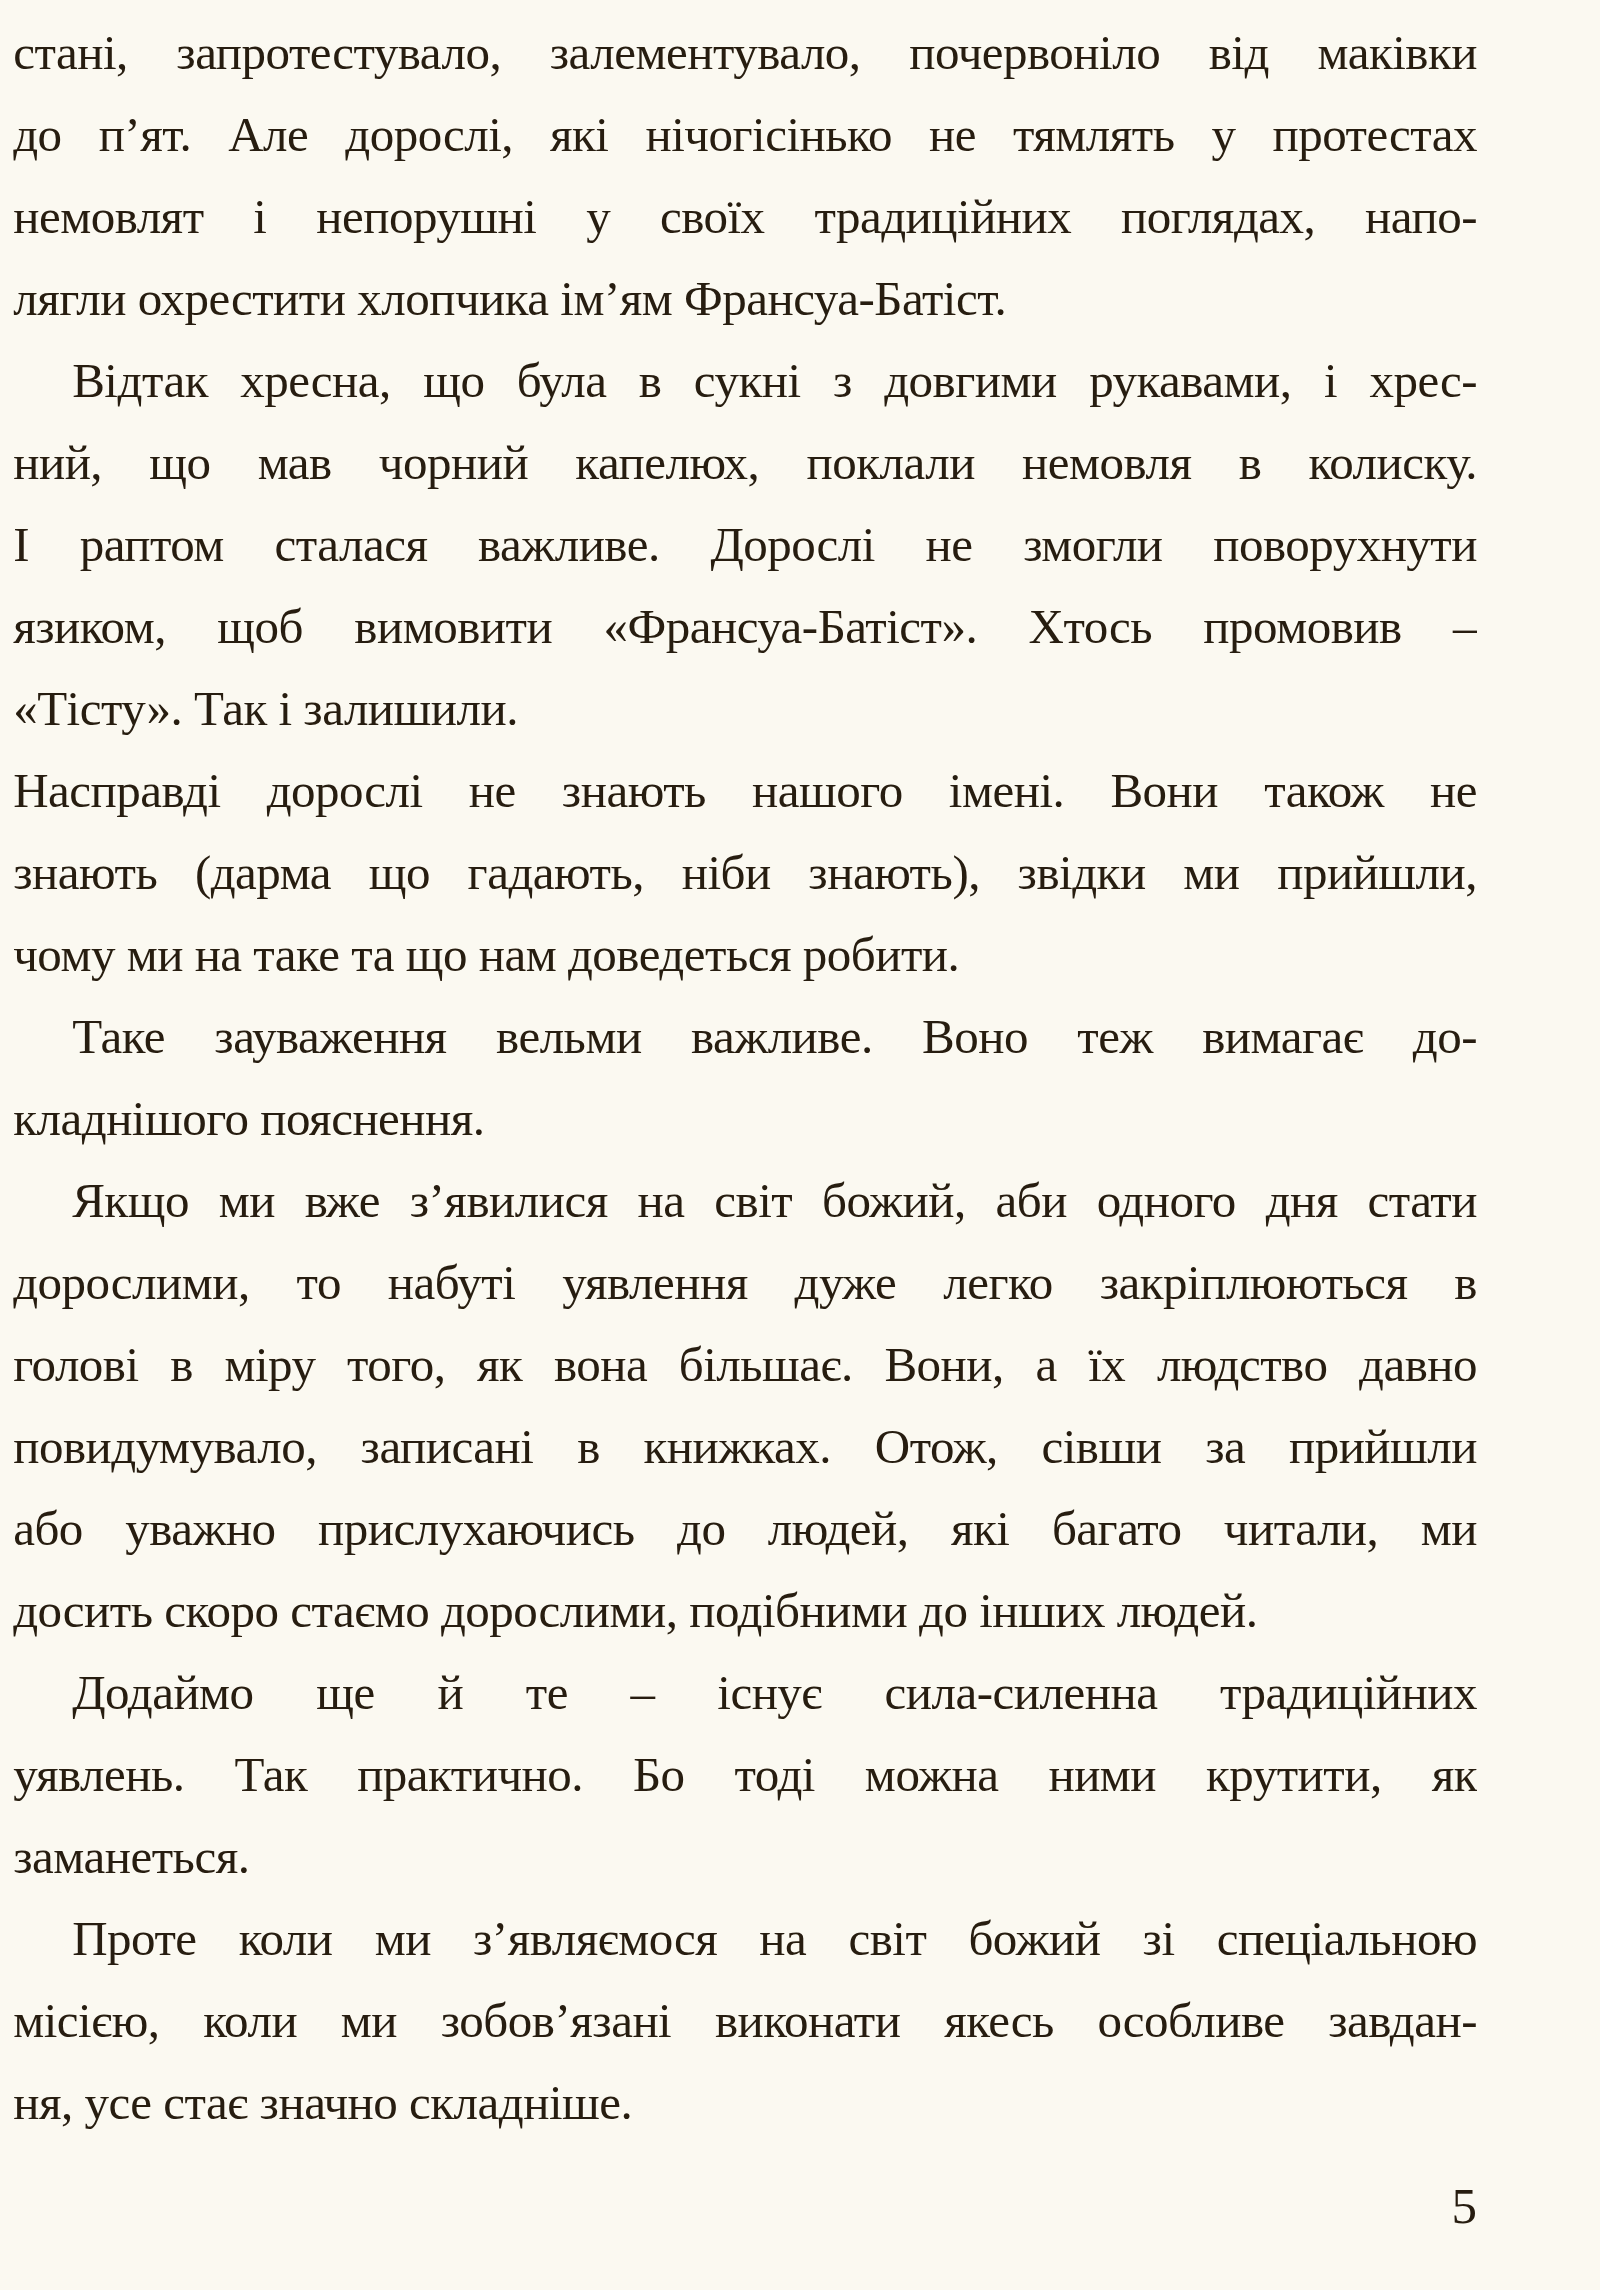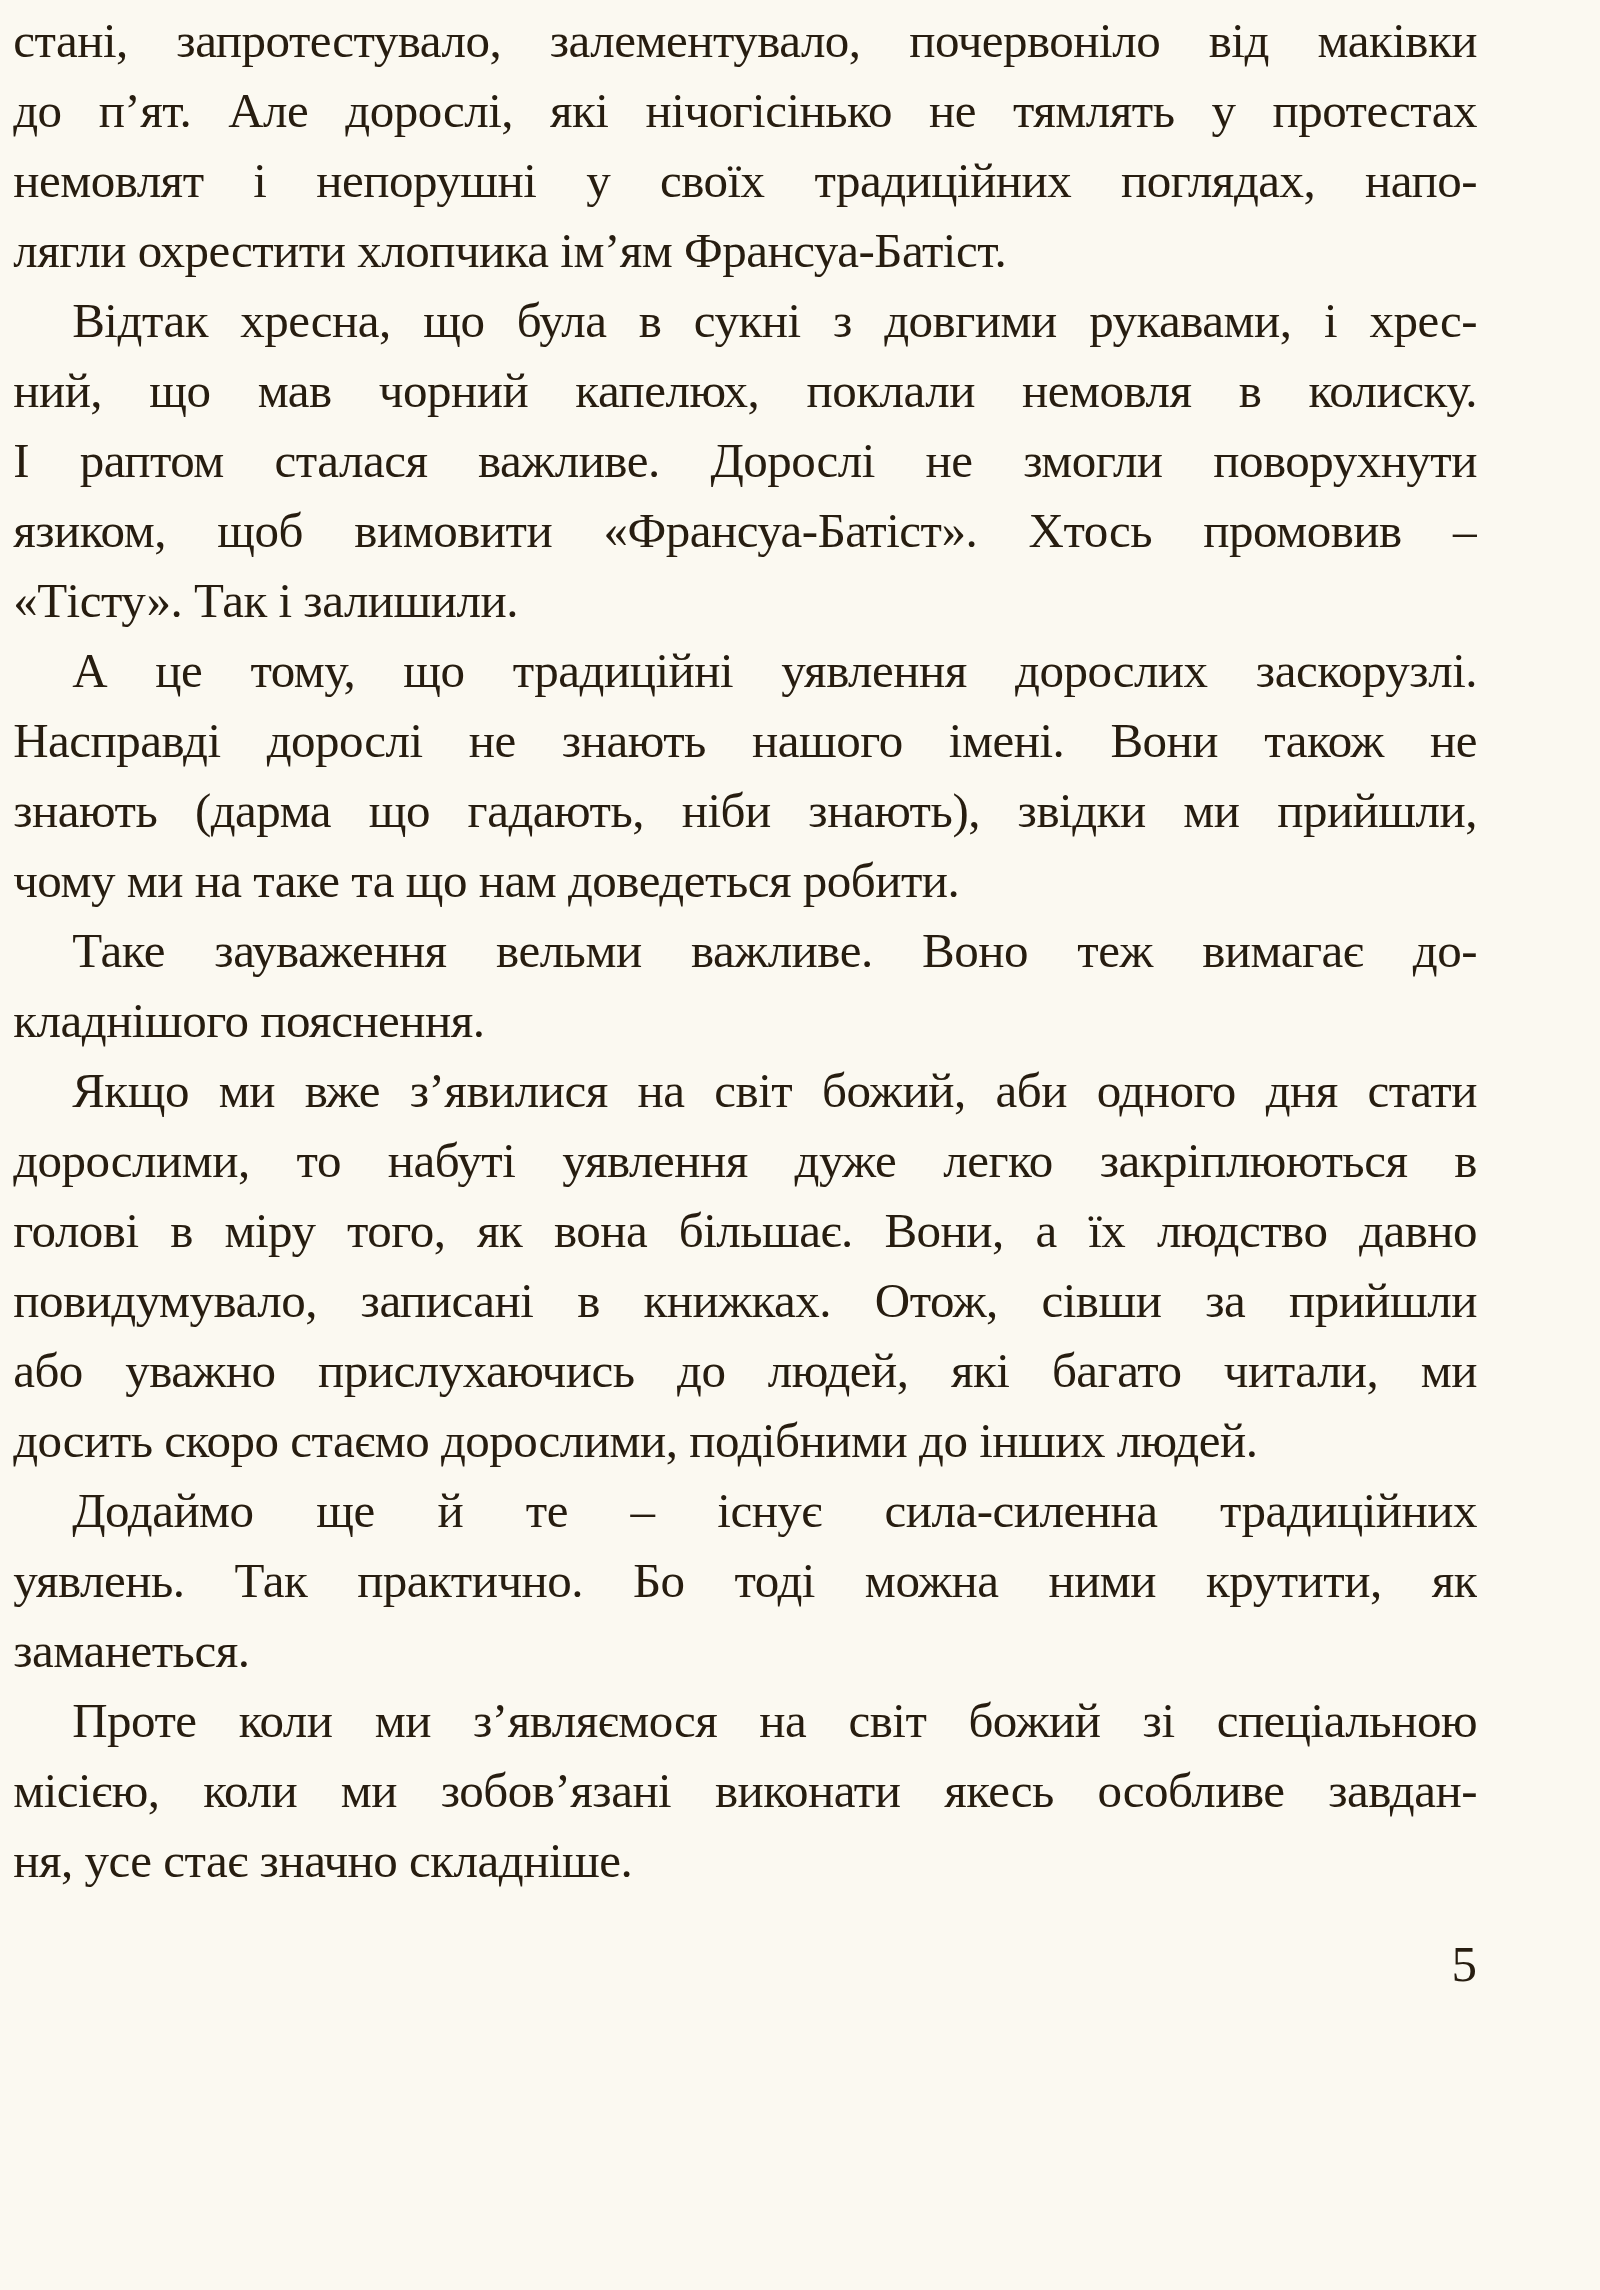--- a/index.html
+++ b/index.html
@@ -25,20 +25,21 @@
   }
   .paragraph {
     margin: 0;
   }
   .line {
     text-align: justify;
     text-align-last: justify;
     white-space: normal;
     height: 70px;
     overflow: hidden;
+    margin-top: 12px;
   }
   .line.para-end {
     text-align-last: left;
   }
   .line.indent {
     padding-left: 59px;
   }
   .page-number {
     margin-top: 40px;
     text-align: right;
@@ -62,21 +63,20 @@
   <div class="paragraph">
     <div class="line indent">Відтак хресна, що була в сукні з довгими рукавами, і хрес-</div>
     <div class="line">ний, що мав чорний капелюх, поклали немовля в колиску.</div>
     <div class="line">І раптом сталася важливе. Дорослі не змогли поворухнути</div>
     <div class="line">язиком, щоб вимовити «Франсуа-Батіст». Хтось промовив –</div>
     <div class="line para-end">«Тісту». Так і залишили.</div>
   </div>
 
 
   <div class="paragraph">
-    <div class="line indent">А це тому, що традиційні уявлення дорослих заскорузлі.</div>
     <div class="line">Насправді дорослі не знають нашого імені. Вони також не</div>
     <div class="line">знають (дарма що гадають, ніби знають), звідки ми прийшли,</div>
     <div class="line para-end">чому ми на таке та що нам доведеться робити.</div>
   </div>
 
   <div class="paragraph">
     <div class="line indent">Таке зауваження вельми важливе. Воно теж вимагає до-</div>
     <div class="line para-end">кладнішого пояснення.</div>
   </div>
 

